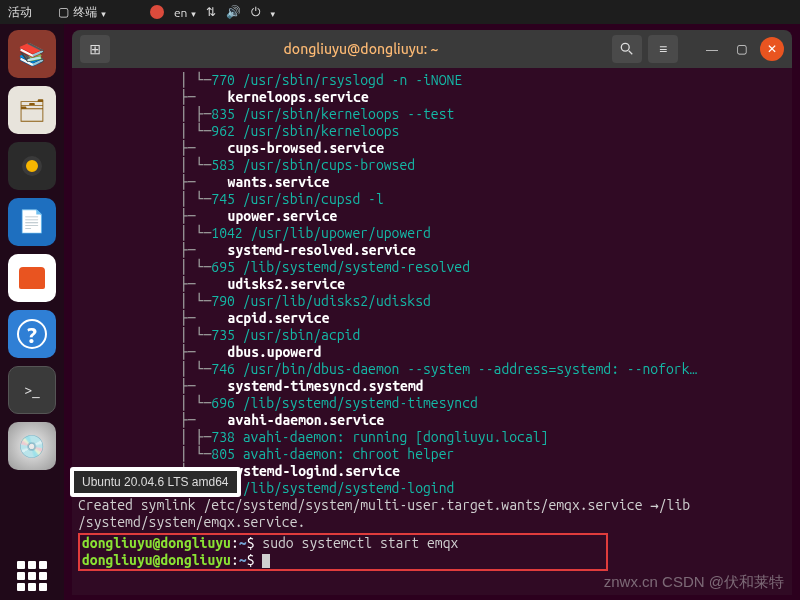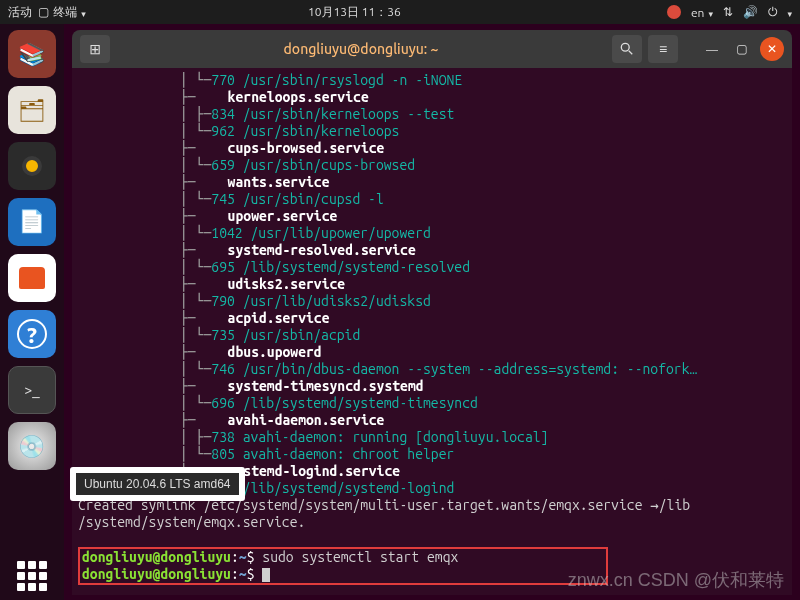--- a/index.html
+++ b/index.html
@@ -14,21 +14,21 @@
 .topbar {
   height: 24px;
   background: #1d1d1d;
   color: #ddd;
   display: flex;
   align-items: center;
   padding: 0 8px;
   font-family: "Ubuntu", sans-serif;
   font-size: 12px;
 }
-.topbar .left { display: flex; gap: 6px; align-items: flex-end; }
+.topbar .left { display: flex; gap: 26px; align-items: flex-end; }
 .topbar .center { flex: 1; text-align: center; }
 .topbar .right { display: flex; gap: 10px; align-items: center; margin-left: 44px; }
 .topbar .dd { display: flex; align-items: center; gap: 4px; }
 .chev::after { content: "▾"; font-size: 9px; }
 .circle-icon { width: 14px; height: 14px; border-radius: 50%; display: inline-block; }
 .red-bg { background: #db4b3c; }
 .dock {
   position: absolute;
   left: 0; top: 24px; bottom: 0;
   width: 64px;
@@ -61,21 +61,21 @@
 .dock-item.term { background: #3a3a3a; color: #ddd; font-size: 14px; border: 1px solid #555; }
 .dock-item.dvd { background: radial-gradient(#eee, #999); }
 .dock-item.apps { background: transparent; }
 .dock-item.apps .grid3 { display: grid; grid-template-columns: repeat(3, 8px); grid-template-rows: repeat(3, 8px); gap: 3px; }
 .dock-item.apps .grid3 div { background: #fff; border-radius: 1px; }
 .dock-spacer { flex: 1; }
 .tooltip {
   position: absolute;
   left: 70px; top: 467px;
   background: #2a2a2a;
-  border: 6px solid #ffffff;
+  border: 4px solid #ffffff;
   color: #ddd;
   font-family: sans-serif;
   font-size: 12px;
   padding: 4px 8px;
   border-radius: 3px;
   z-index: 50;
 }
 .window {
   position: absolute;
   left: 72px; top: 30px;
@@ -126,41 +126,40 @@
 .terminal .svc { color: #ffffff; font-weight: bold; padding-left: 32px; }
 .terminal .dim { color: #14b8a6; }
 .terminal .tree { color: #9a9a9a; }
 .prompt-user { color: #8ae234; font-weight: bold; }
 .prompt-path { color: #729fcf; font-weight: bold; }
 .prompt-colon { color: #fff; }
 .cursor { display: inline-block; width: 8px; height: 14px; background: #d0d0d0; vertical-align: text-bottom; }
 .highlight-box {
   border: 2px solid #e03c3c;
   padding: 0 2px;
-  margin-top: 16px;
+  margin-top: 2px;
   width: 530px;
 }
 .watermark {
   position: absolute;
   right: 16px; bottom: 8px;
   color: rgba(200,200,200,0.5);
   font-family: sans-serif;
-  font-size: 18px;
+  font-size: 15px;
   z-index: 100;
 }
 </style>
 </head>
 <body>
 
 <div class="topbar">
   <div class="left">
     <span>活动</span>
     <span class="dd">▢ <span>终端</span> <span class="chev"></span></span>
   </div>
-  <div class="center">10月13日 11：36</div>
   <div class="right">
     <span class="circle-icon red-bg"></span>
     <span class="dd">
         <span>en</span> 
         <span class="chev"></span>
       </span>
     <span>⇅</span>
     <span>🔊</span>
     <span>⏻</span>
     <span class="chev"></span>
@@ -211,24 +210,24 @@
         </svg>
     </div>
     <div class="tb-btn">≡</div>
     <div style="width:10px"></div>
     <div class="tb-winbtn">—</div>
     <div class="tb-winbtn">▢</div>
     <div class="tb-winbtn tb-close">✕</div>
   </div>
   <div class="terminal" id="term">             <span class="tree">│ </span><span class="tree">└─</span><span class="dim">770 /usr/sbin/rsyslogd -n -iNONE</span>
              <span class="tree">├─</span><span class="svc">kerneloops.service</span>
-             <span class="tree">│ </span><span class="tree">├─</span><span class="dim">834 /usr/sbin/kerneloops --test</span>
+             <span class="tree">│ </span><span class="tree">├─</span><span class="dim">835 /usr/sbin/kerneloops --test</span>
              <span class="tree">│ </span><span class="tree">└─</span><span class="dim">962 /usr/sbin/kerneloops</span>
              <span class="tree">├─</span><span class="svc">cups-browsed.service</span>
-             <span class="tree">│ </span><span class="tree">└─</span><span class="dim">659 /usr/sbin/cups-browsed</span>
+             <span class="tree">│ </span><span class="tree">└─</span><span class="dim">583 /usr/sbin/cups-browsed</span>
              <span class="tree">├─</span><span class="svc">wants.service</span>
              <span class="tree">│ </span><span class="tree">└─</span><span class="dim">745 /usr/sbin/cupsd -l</span>
              <span class="tree">├─</span><span class="svc">upower.service</span>
              <span class="tree">│ </span><span class="tree">└─</span><span class="dim">1042 /usr/lib/upower/upowerd</span>
              <span class="tree">├─</span><span class="svc">systemd-resolved.service</span>
              <span class="tree">│ </span><span class="tree">└─</span><span class="dim">695 /lib/systemd/systemd-resolved</span>
              <span class="tree">├─</span><span class="svc">udisks2.service</span>
              <span class="tree">│ </span><span class="tree">└─</span><span class="dim">790 /usr/lib/udisks2/udisksd</span>
              <span class="tree">├─</span><span class="svc">acpid.service</span>
              <span class="tree">│ </span><span class="tree">└─</span><span class="dim">735 /usr/sbin/acpid</span>

